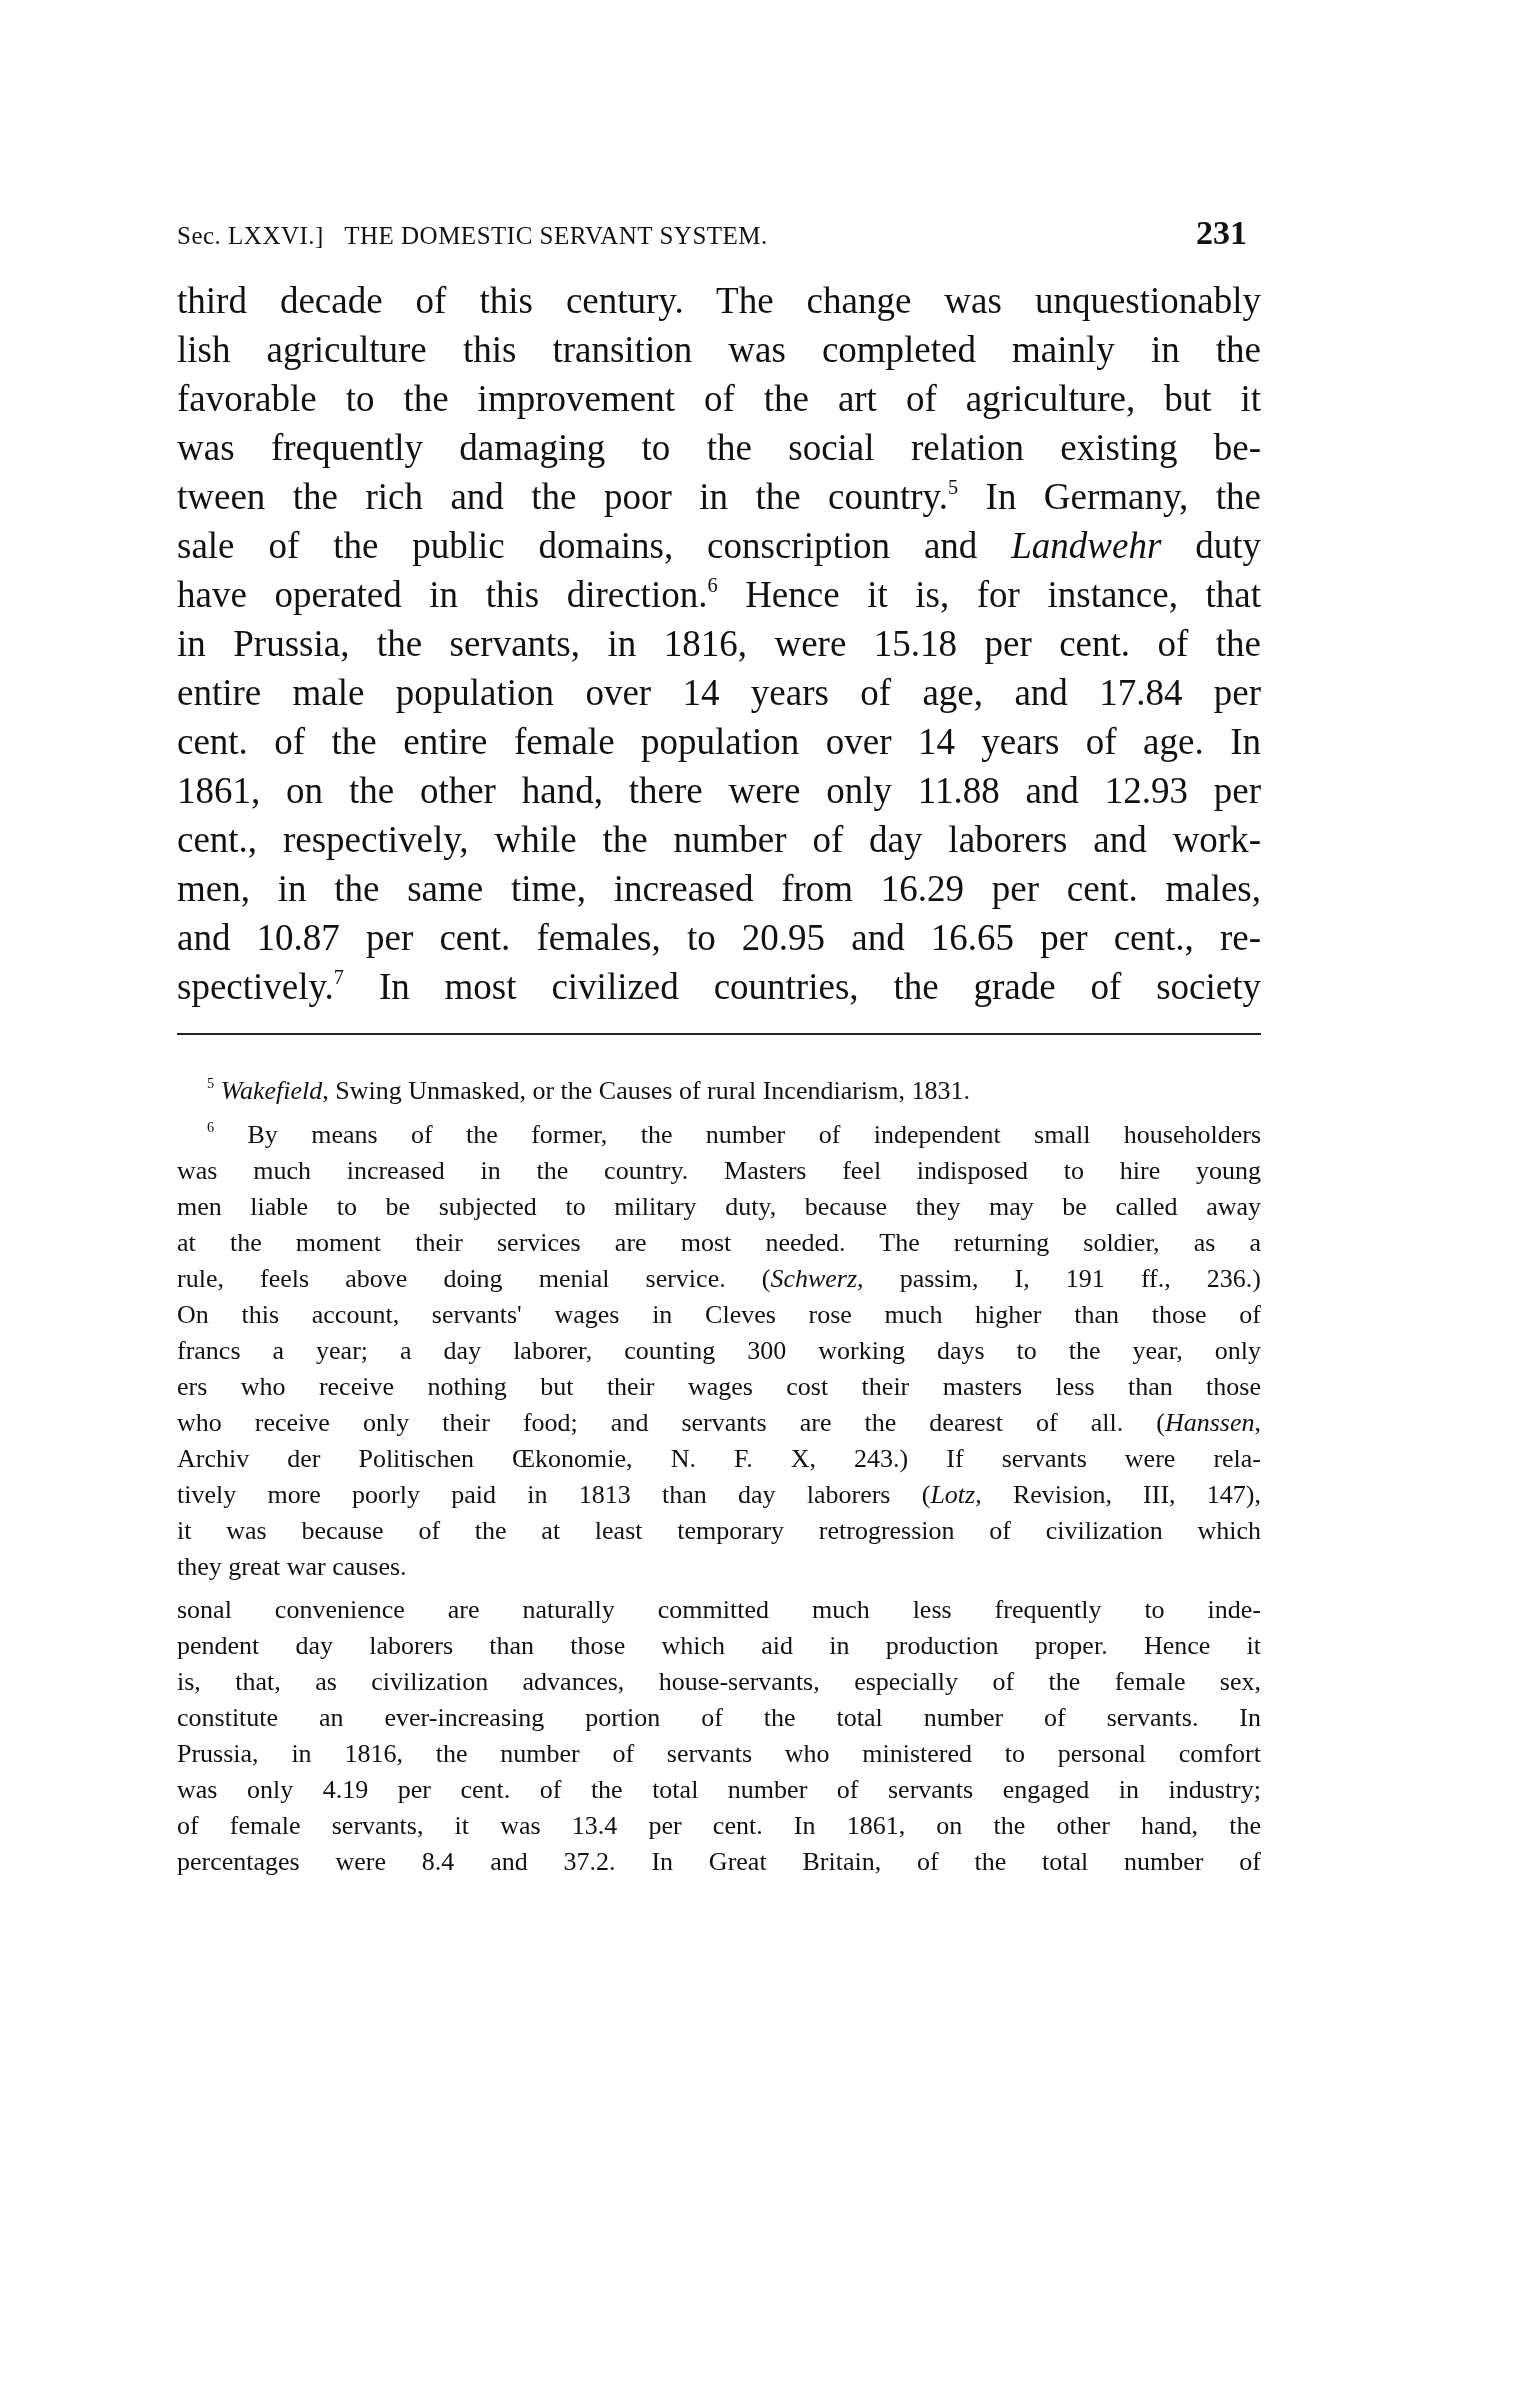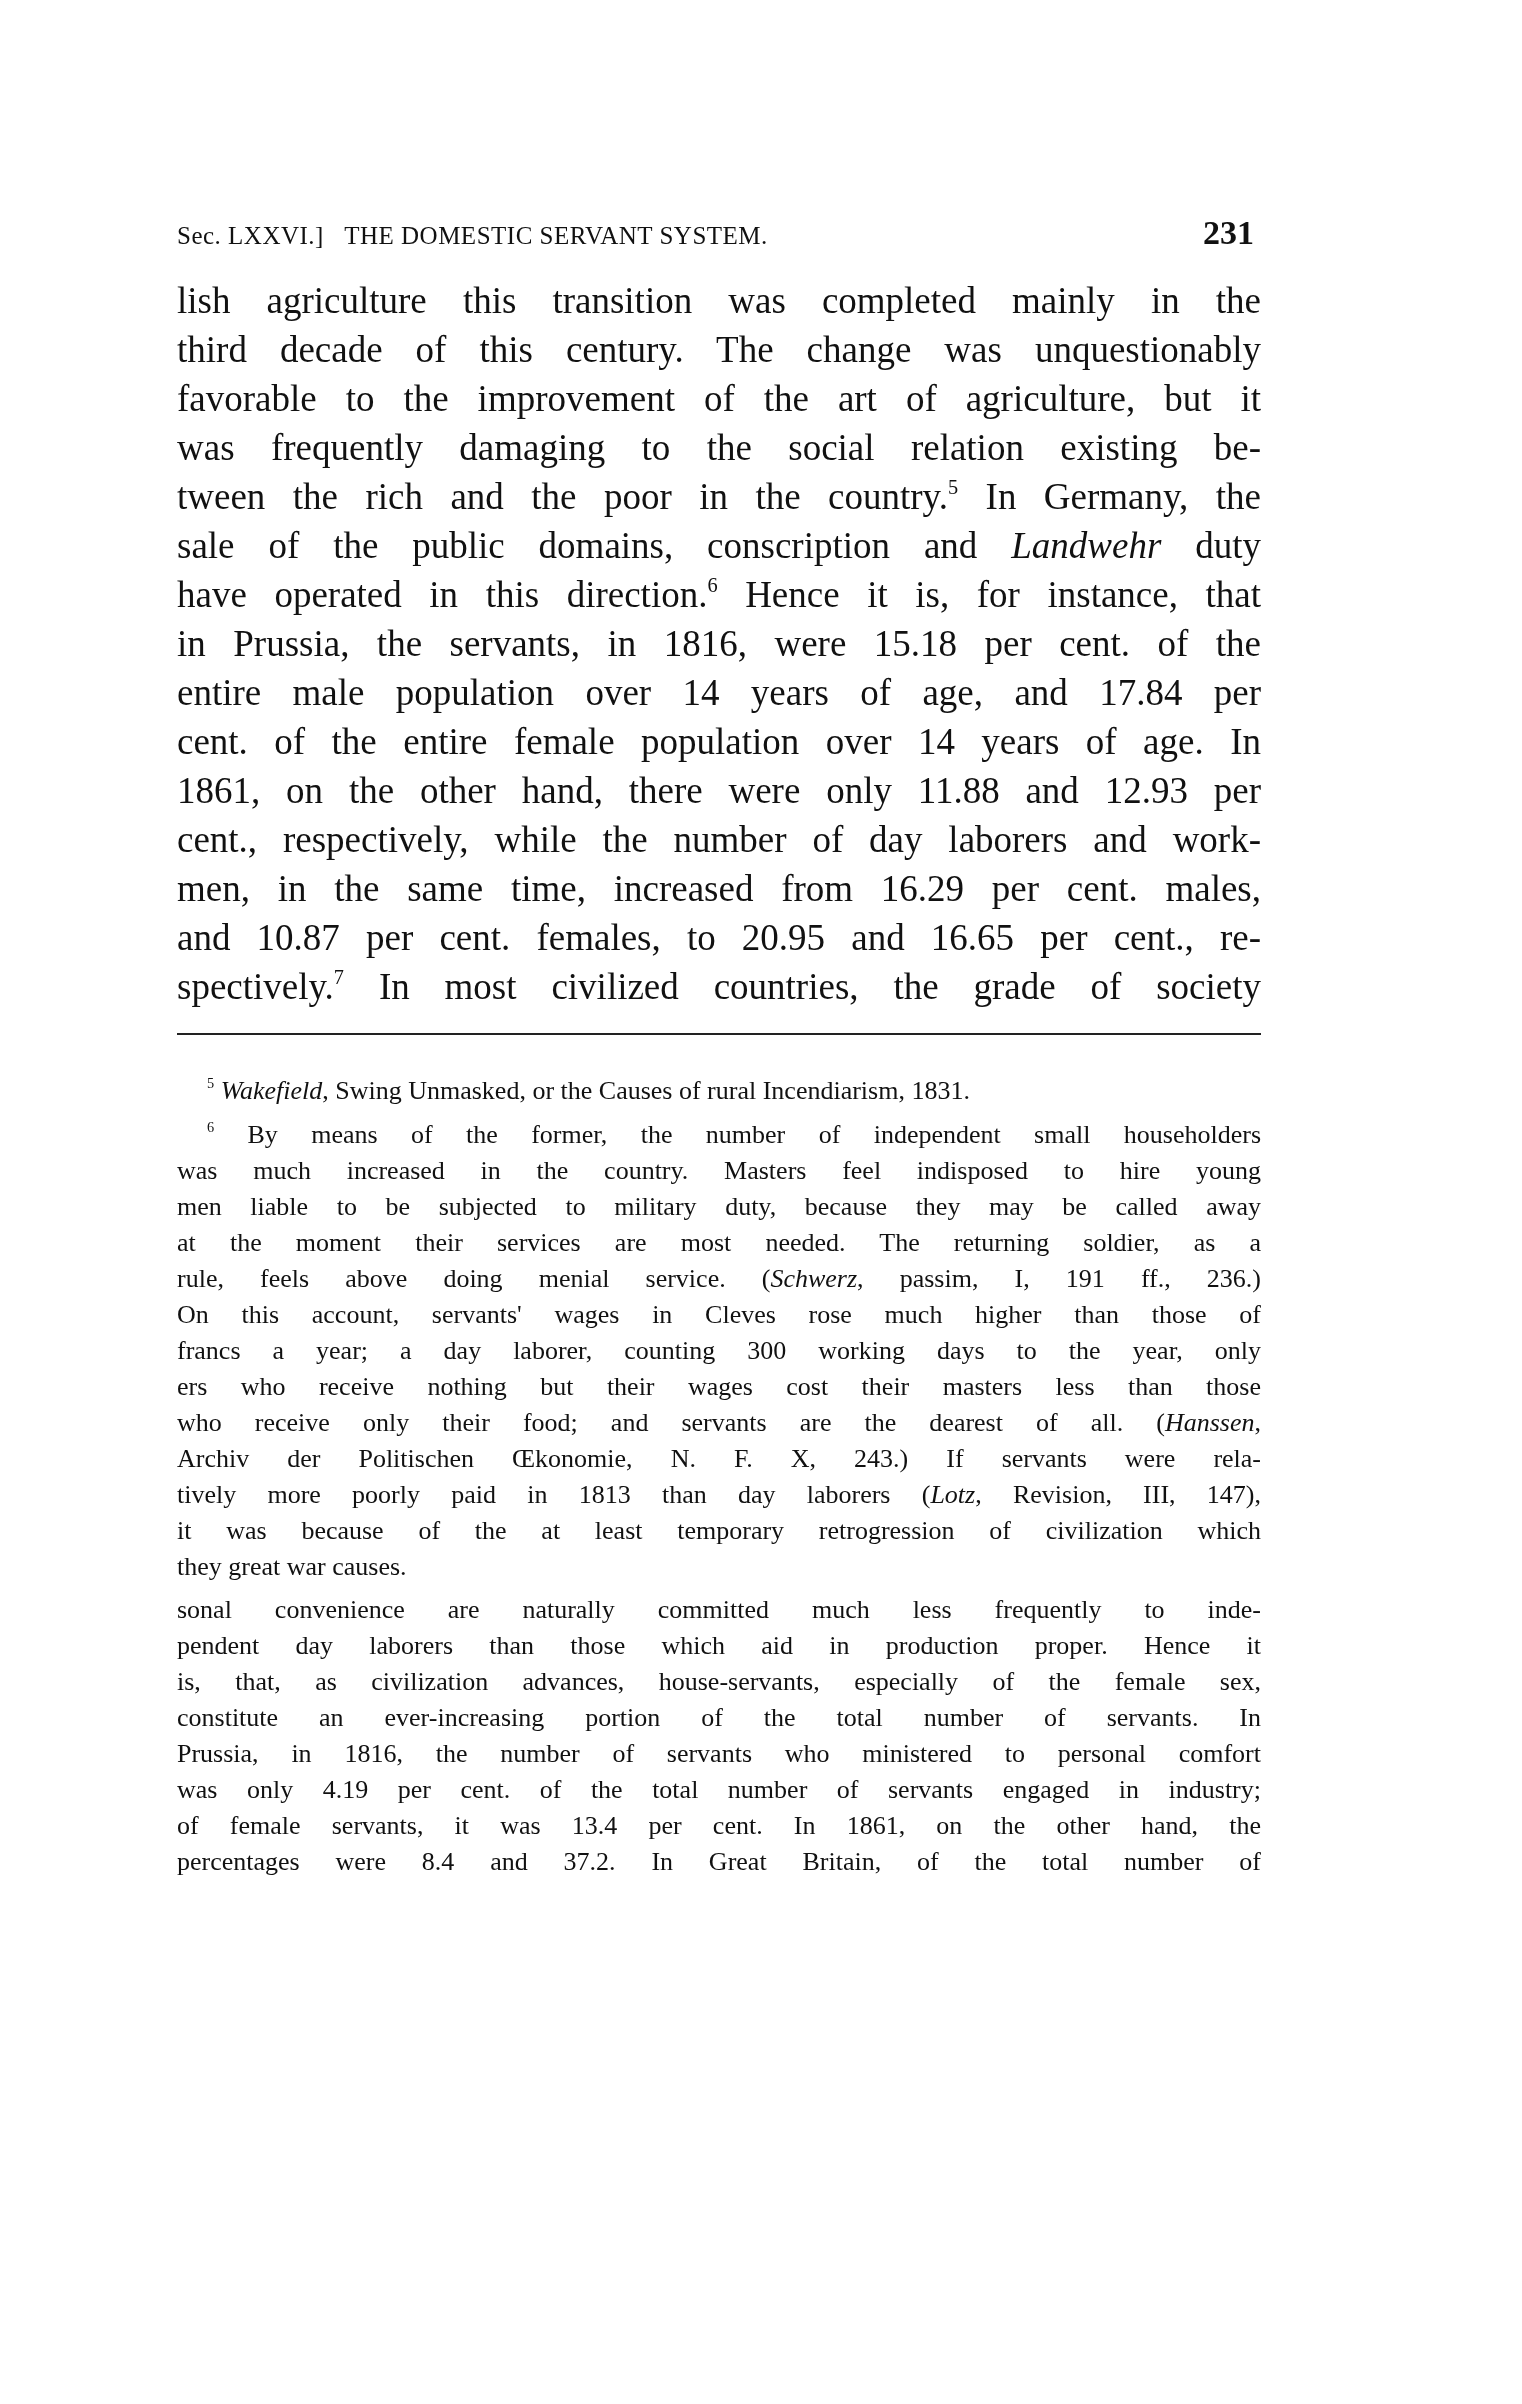--- a/index.html
+++ b/index.html
@@ -5,21 +5,21 @@
   html, body { margin: 0; padding: 0; background: #ffffff; }
   body { width: 1522px; height: 2404px; position: relative; overflow: hidden; color: #111; }
   .page { position: absolute; left: 177px; top: 214px; width: 1084px; }
   .running-head {
     display: flex; justify-content: space-between; align-items: baseline;
     font-family: "Liberation Serif", "DejaVu Serif", serif;
     height: 41px;
     text-align: right;
   }
   .running-head .title { font-size: 25px; letter-spacing: 0.5px; }
-  .running-head .folio { font-size: 34px; font-weight: bold; margin-right: 7px; }
+  .running-head .folio { font-size: 34px; font-weight: bold; margin-right: 14px; }
   .body-text {
     margin-top: 20.6px;
     font-family: "Liberation Serif", "DejaVu Serif", serif;
     font-size: 37px; line-height: 49px;
   }
   .body-text .line { display: block; text-align: justify; text-align-last: justify; white-space: nowrap; height: 49px; }
   .rule { margin-top: 22.5px; height: 0; border-top: 2.8px solid #222; }
   .footnotes {
     margin-top: 38px;
     font-family: "Liberation Serif", "DejaVu Serif", serif;
@@ -38,22 +38,22 @@
 <div class="page">
   <div class="running-head">
     <span class="title">
       <span>Sec. LXXVI.]</span>
       &nbsp;&nbsp;<span>THE DOMESTIC SERVANT SYSTEM.</span>
     </span>
     <span class="folio">231</span>
   </div>
 
   <div class="body-text" id="body-text">
+      <span class="line">third decade of this century. The change was unquestionably</span>
       <span class="line">lish agriculture this transition was completed mainly in the</span>
-      <span class="line">third decade of this century. The change was unquestionably</span>
       <span class="line">favorable to the improvement of the art of agriculture, but it</span>
       <span class="line">was frequently damaging to the social relation existing be-</span>
       <span class="line">tween the rich and the poor in the country.<sup>5</sup> In Germany, the</span>
       <span class="line">sale of the public domains, conscription and <i>Landwehr</i> duty</span>
       <span class="line">have operated in this direction.<sup>6</sup> Hence it is, for instance, that</span>
       <span class="line">in Prussia, the servants, in 1816, were 15.18 per cent. of the</span>
       <span class="line">entire male population over 14 years of age, and 17.84 per</span>
       <span class="line">cent. of the entire female population over 14 years of age. In</span>
       <span class="line">1861, on the other hand, there were only 11.88 and 12.93 per</span>
       <span class="line">cent., respectively, while the number of day laborers and work-</span>

